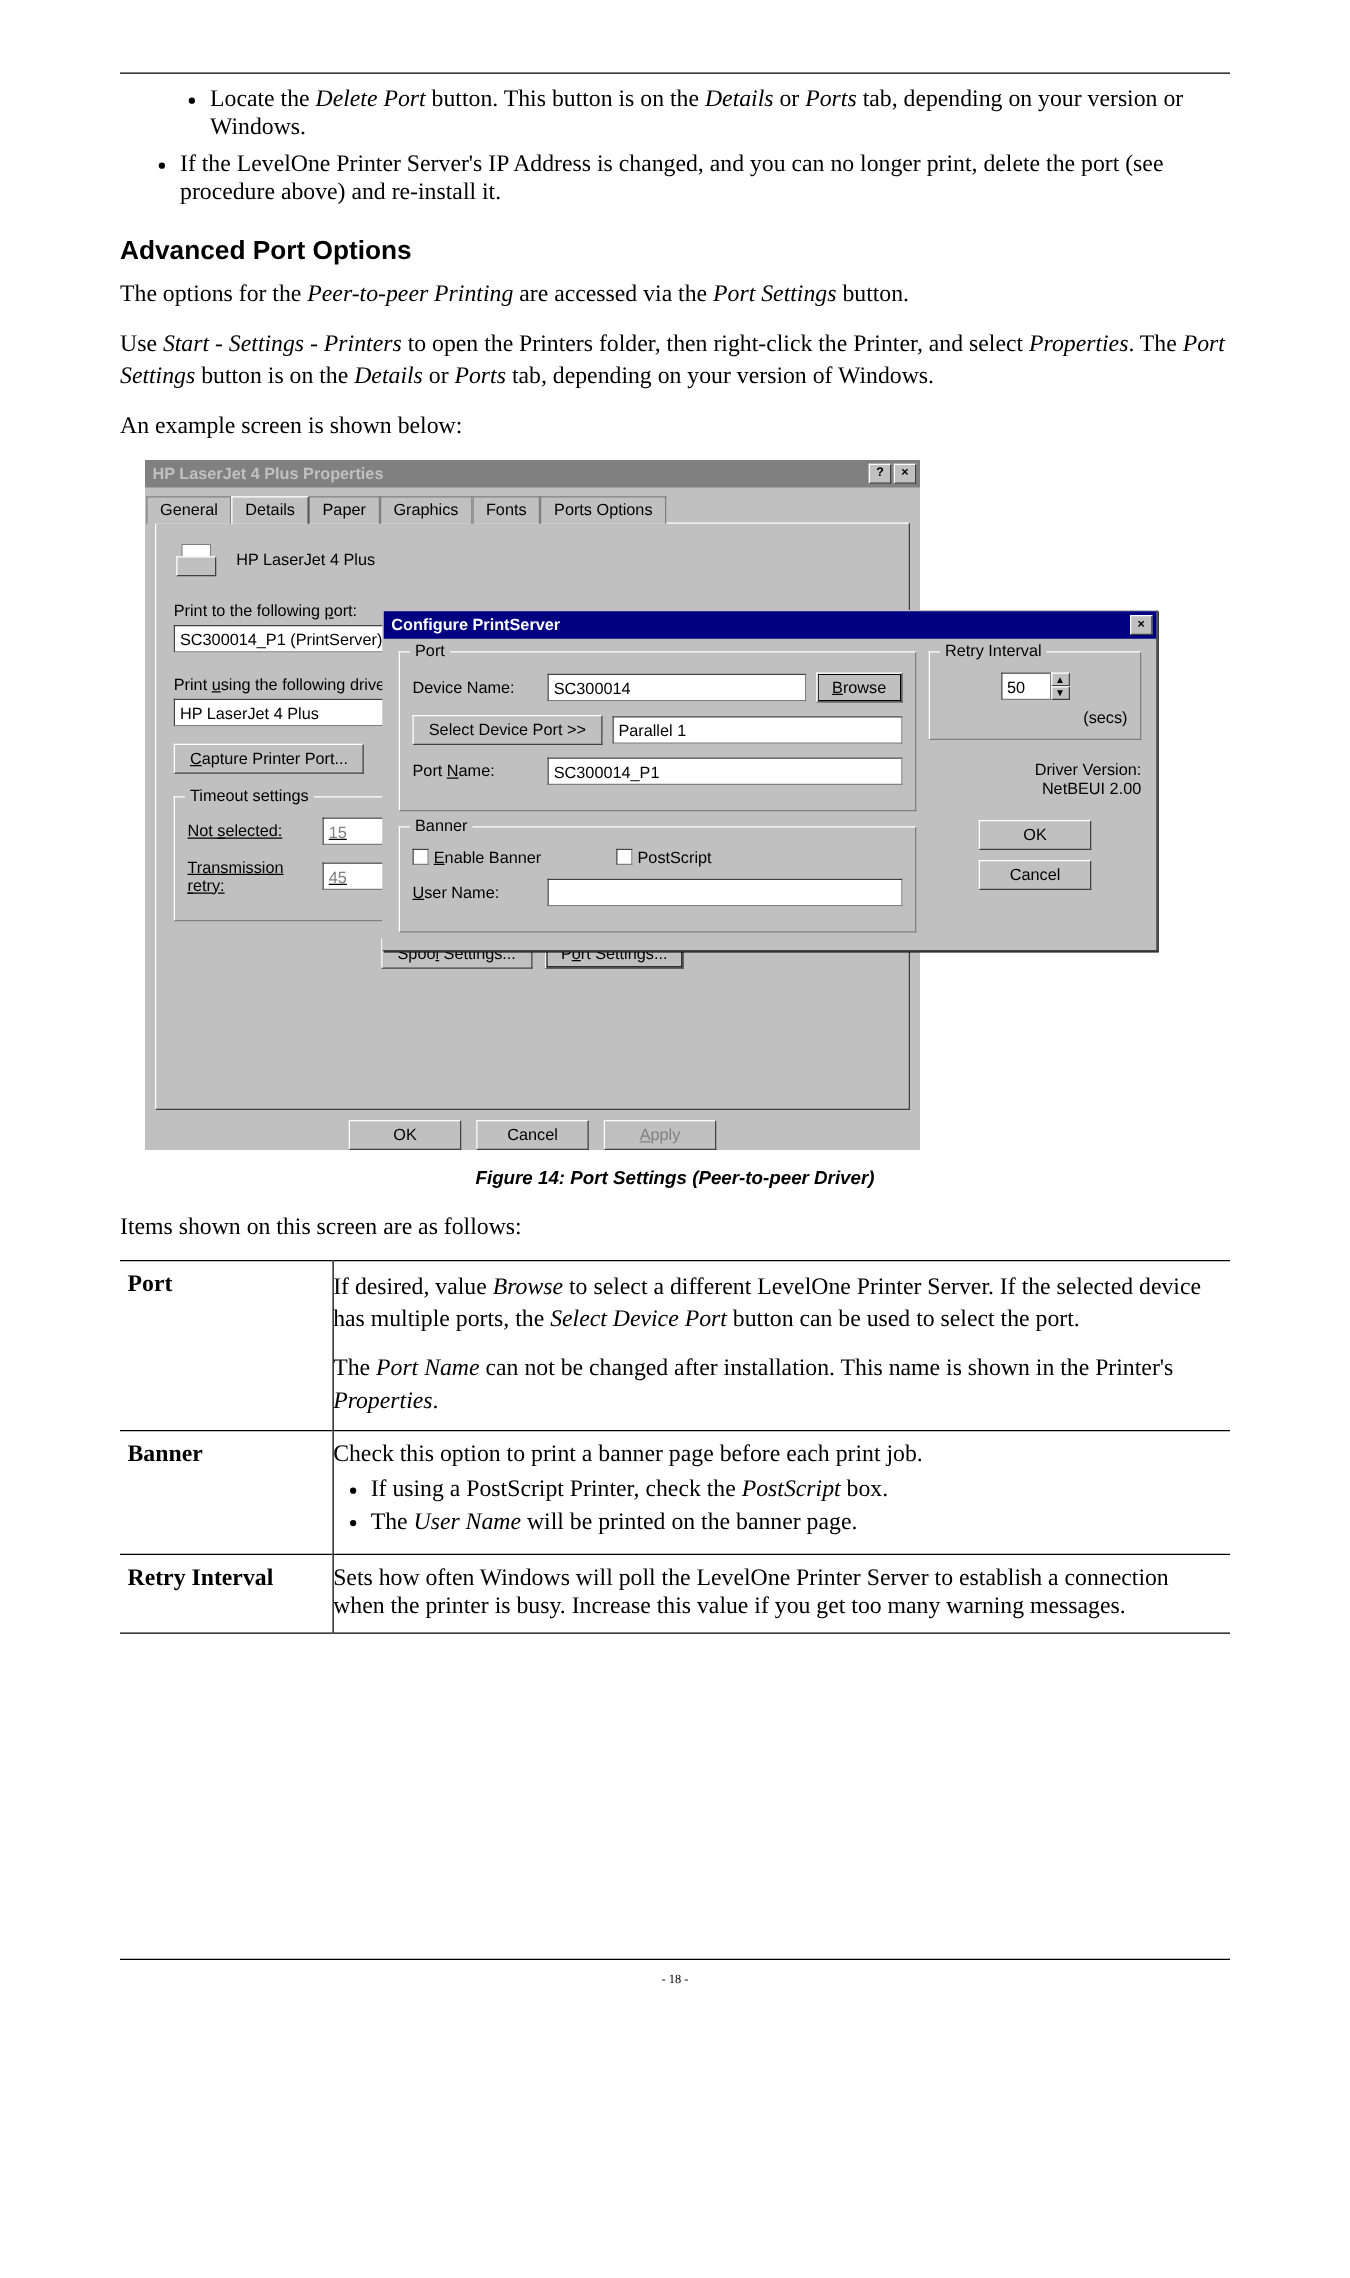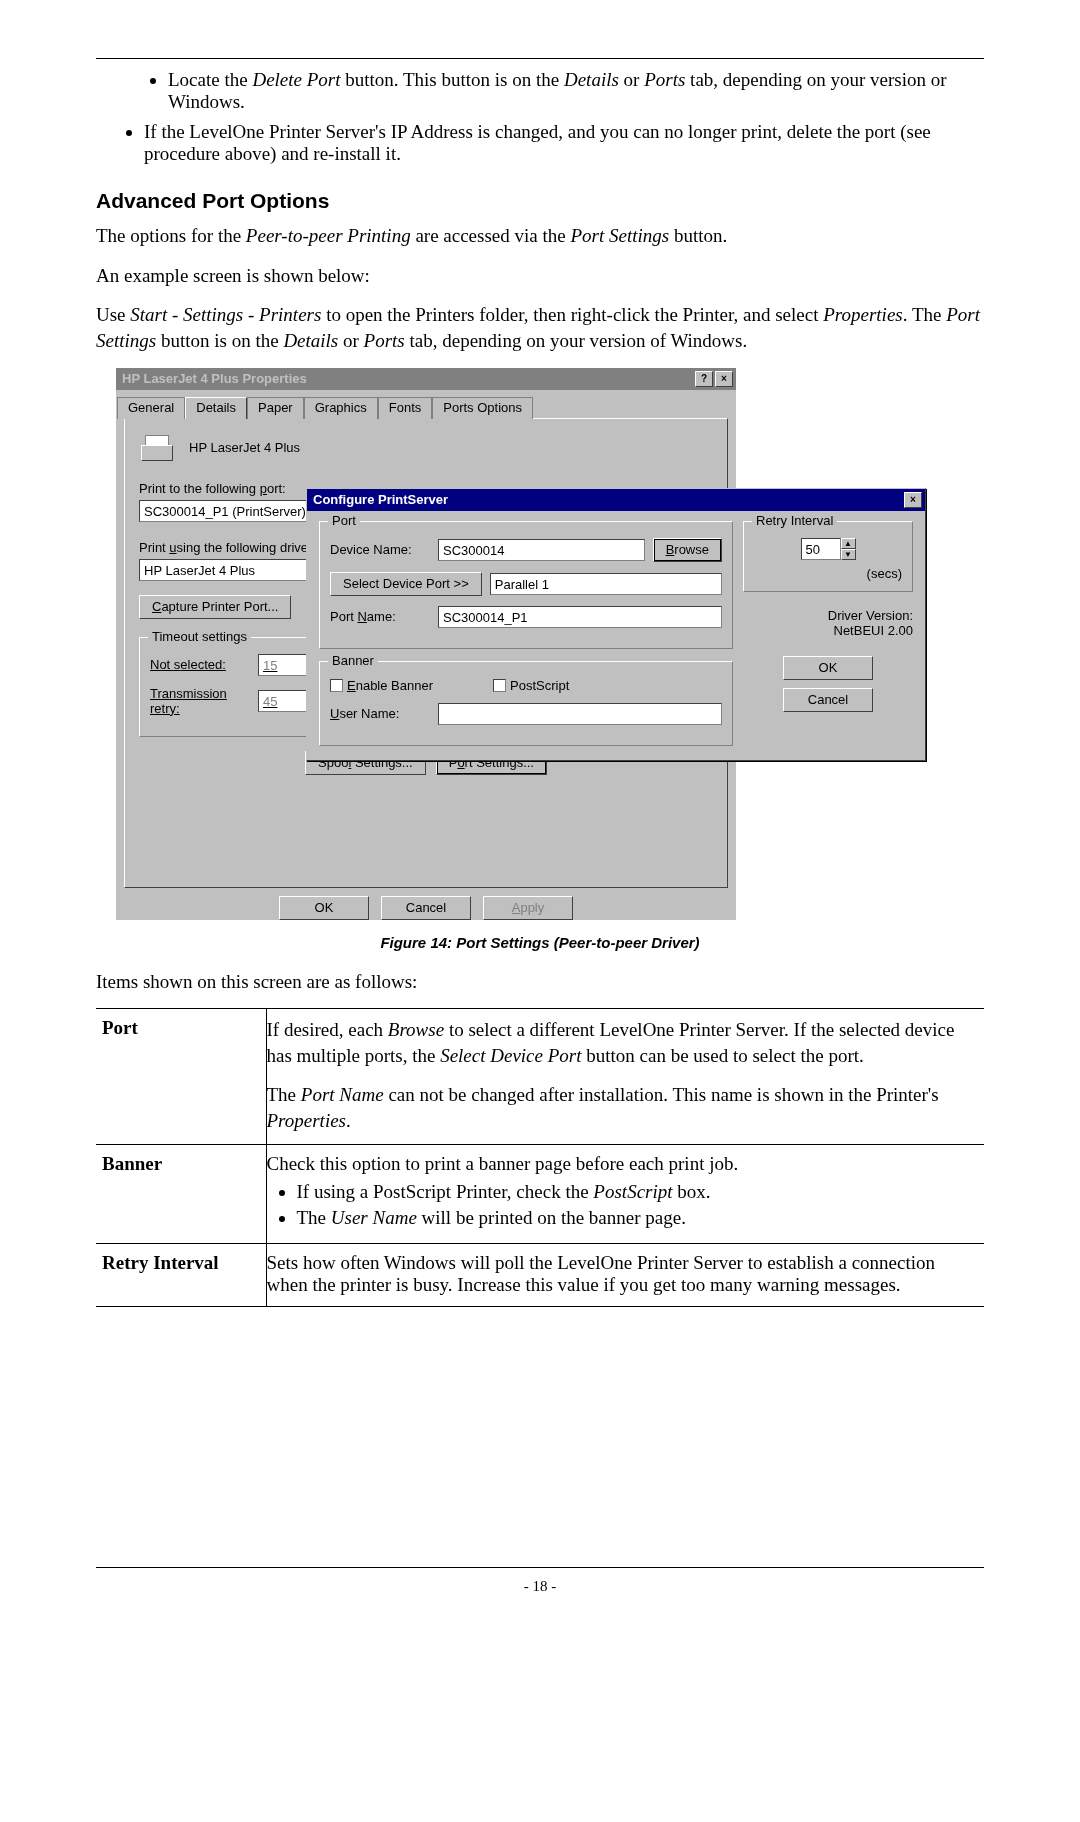--- a/index.html
+++ b/index.html
@@ -198,21 +198,21 @@
   table.items tr:last-child { border-bottom: 1px solid #000; }
   table.items td.key {
     width: 170px;
     font-weight: bold;
     padding-left: 6px;
     border-right: 1px solid #000;
   }
   table.items ul { margin:6px 0 0 0; padding-left: 30px;}
   table.items li { margin-bottom: 4px;}
 
-  .footer { margin-top: 520px; text-align:center; font-size:15px;}
+  .footer { margin-top: 520px; text-align:center; font-size:10px;}
   .footer hr { border:none; border-top:1.5px solid #000; margin-bottom:10px;}
   
 
   
   .footer { margin-top: 260px; }
 
   .u { text-decoration: underline; }
 </style>
 </head>
 <body>
@@ -229,25 +229,25 @@
   <ul class="outer">
     <li>If the LevelOne Printer Server's IP Address is changed, and you can no longer print, delete the port (see procedure above) and re-install it.</li>
   </ul>
 
   <div class="section-heading">Advanced Port Options</div>
 
   <p>
     <span>The options for the </span><em>Peer-to-peer Printing</em><span> are accessed via the </span><em>Port Settings</em><span> button.</span>
   </p>
 
-  <p>An example screen is shown below:</p>
-
   <p>
     <span>Use </span><em>Start - Settings - Printers</em><span> to open the Printers folder, then right-click the Printer, and select </span><em>Properties</em><span>. The </span><em>Port Settings</em><span> button is on the </span><em>Details</em><span> or </span><em>Ports</em><span> tab, depending on your version of Windows.</span>
   </p>
+
+  <p>An example screen is shown below:</p>
 
   <div class="shot-wrap">
     <div class="win">
       <div class="titlebar">
         <span>HP LaserJet 4 Plus Properties</span>
         <div class="tbuttons">
           <div class="tbtn">?</div>
           <div class="tbtn">×</div>
         </div>
       </div>
@@ -378,21 +378,21 @@
   <div class="caption">Figure 14: Port Settings (Peer-to-peer Driver)</div>
 
   <p>Items shown on this screen are as follows:</p>
 
   <table class="items">
     <tbody>
         <tr>
       <td class="key">Port</td>
       <td>
         <p>
-          <span>If desired, each </span><em>Browse</em><span> to select a different LevelOne Printer Server. If the selected device has multiple ports, the </span><em>Select Device Port</em><span> button can be used to select the port.</span>
+          <span>If desired, value </span><em>Browse</em><span> to select a different LevelOne Printer Server. If the selected device has multiple ports, the </span><em>Select Device Port</em><span> button can be used to select the port.</span>
         </p>
         <p style="margin-bottom:0;">
           <span>The </span><em>Port Name</em><span> can not be changed after installation. This name is shown in the Printer's </span><em>Properties</em><span>.</span>
         </p>
       </td>
     </tr>
     <tr>
       <td class="key">Banner</td>
       <td>
         <span>Check this option to print a banner page before each print job.</span>

